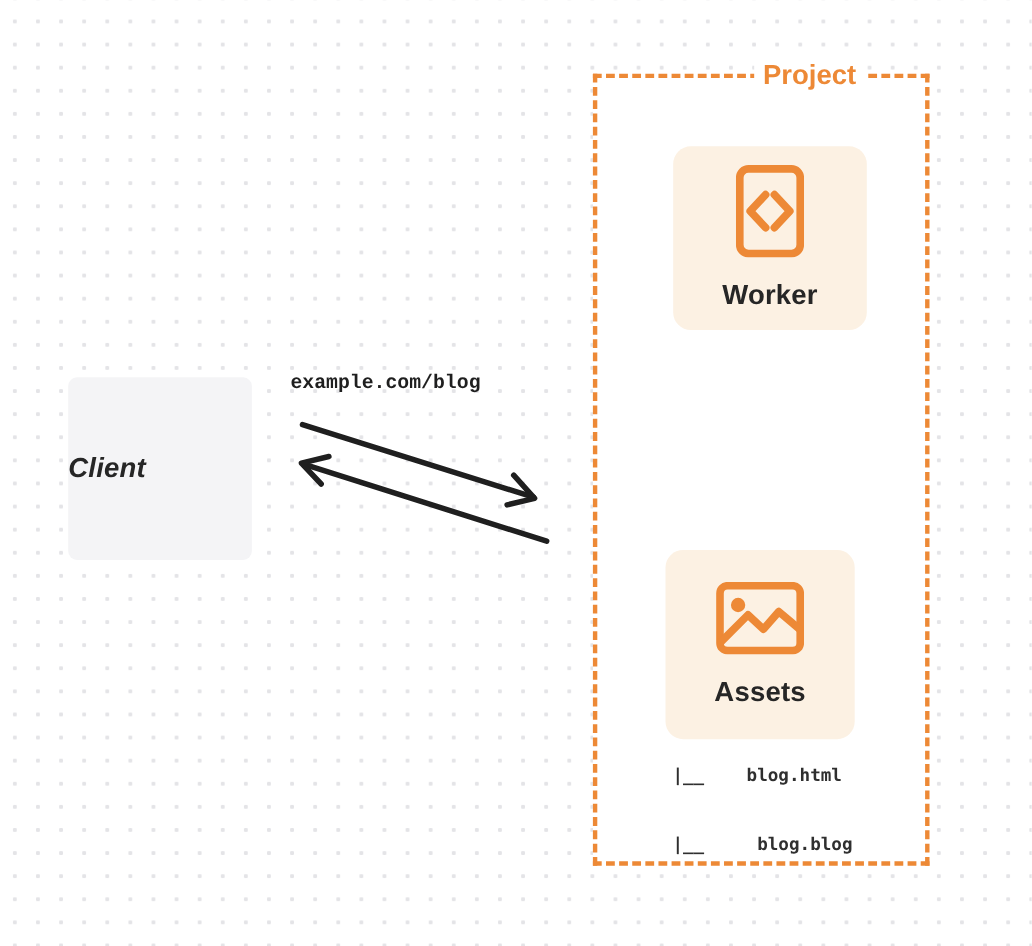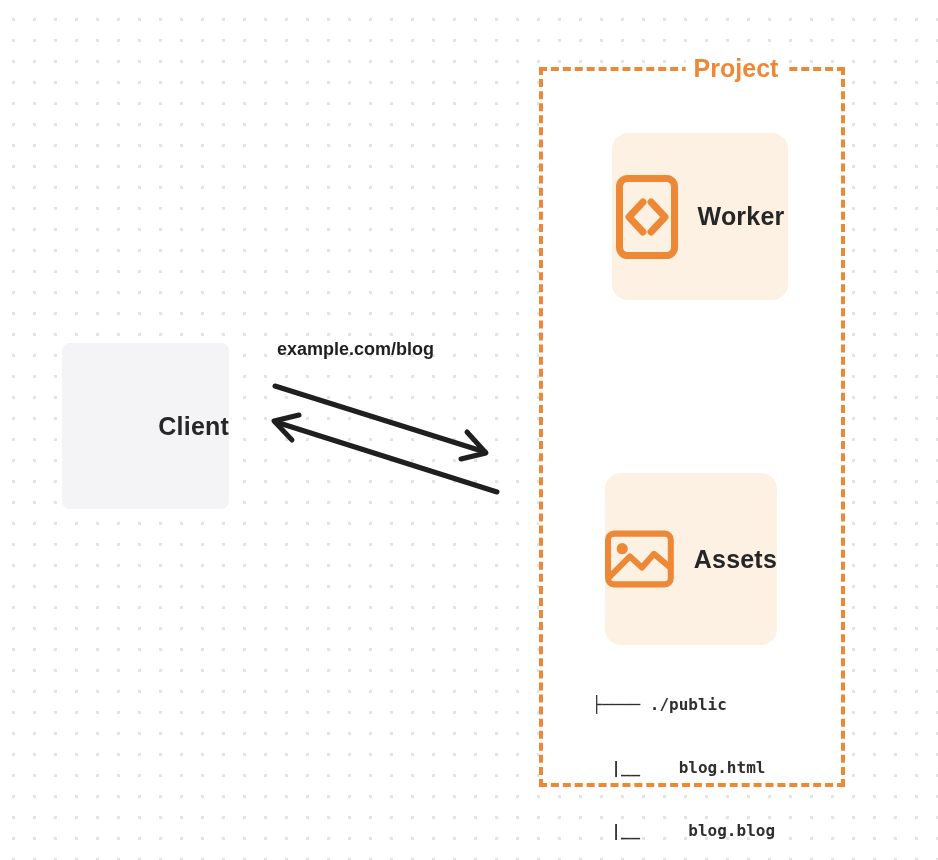--- a/index.html
+++ b/index.html
@@ -16,37 +16,38 @@
     background-position: 3px 9px;
   }
 
   
   .client-box {
     position: absolute;
     left: 62px; top: 343px;
     width: 167px; height: 166px;
     background: var(--client-background, #F4F4F6);
     border-radius: 8px;
-    display: flex; align-items: center; justify-content: flex-end;
+    display: flex; align-items: center; justify-content: flex-start; font-style: italic;
   }
 
   .node-label {
     font-size: 25px;
     font-weight: 700;
     color: var(--text-dark, #262626);
     letter-spacing: 0.2px;
   }
 
   
   .request-label {
     position: absolute;
-    left: 277px; top: 339px;
+    left: 264px; top: 339px;
     font-size: 18px;
     font-weight: 700;
     color: var(--arrow, #1F1F1F);
+    font-family: Liberation Mono, monospace;
   }
 
   .arrows { position: absolute; left: 255px; top: 370px; }
   .arrows line, .arrows polyline {
     stroke: var(--arrow, #1F1F1F);
     stroke-width: 5;
     fill: none;
     stroke-linecap: round;
     stroke-linejoin: round;
   }
@@ -73,27 +74,27 @@
     white-space: nowrap;
     margin-left: 44px;
   }
 
   
   .card {
     position: absolute;
     background: var(--card-background, #FCF1E3);
     border-radius: 16px;
     display: flex;
-    flex-direction: row;
+    flex-direction: column;
     align-items: center;
     justify-content: center;
     gap: 20px;
   }
   .card.worker { left: 69px; top: 62px; width: 176px; height: 167px; }
-  .card.assets { left: 62px; top: 402px; width: 172px; height: 172px; }
+  .card.assets { left: 62px; top: 429px; width: 172px; height: 172px; }
 
   .card svg.icon { display: block; }
   .card svg.icon .stroke {
     stroke: var(--accent, #ED8936);
     stroke-width: 7;
     fill: none;
     stroke-linecap: round;
     stroke-linejoin: round;
   }
   .card svg.icon .fill { fill: var(--accent, #ED8936); }
@@ -147,20 +148,19 @@
     <div class="card assets">
       <svg class="icon" width="80" height="66" viewBox="0 0 80 66">
         <rect class="stroke" x="3.5" y="3.5" width="73" height="59" rx="7"></rect>
         <circle class="fill" cx="20" cy="21" r="6.5"></circle>
         <polyline class="stroke" points="5,54 29,30 43,43 57,27 76,43"></polyline>
       </svg>
       <span class="node-label">Assets</span>
     </div>
 
     <div class="file-tree">
-      <div class="tree-line">├──── ./public</div>
       <div class="tree-line">  |__    blog.html</div>
       <div class="tree-line">  |__     blog.blog</div>
       
     </div>
   </div>
 
 </div>
 
 </body></html>

